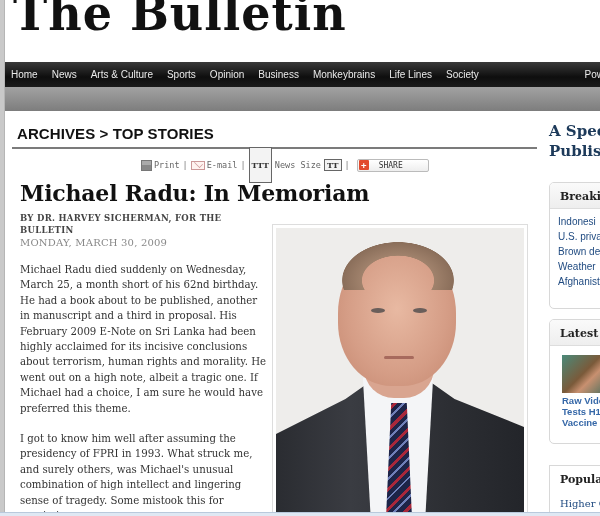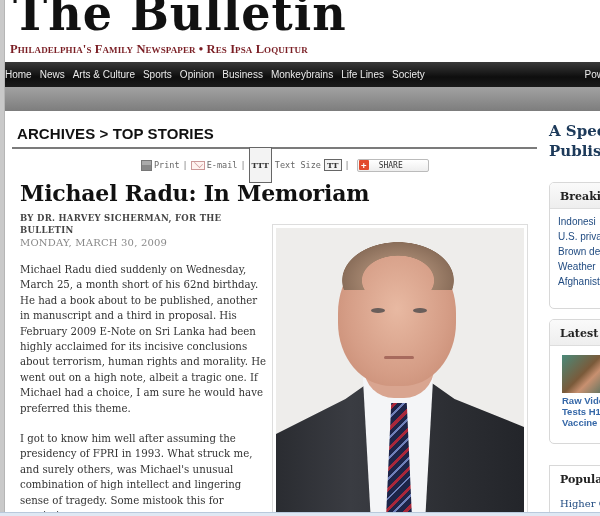--- a/index.html
+++ b/index.html
@@ -9,21 +9,21 @@
   .left-gutter { position: absolute; left: 0; top: 0; width: 5px; height: 516px; background: #c9c9c9; border-right: 1px solid #b5b5b5; }
 
   
   .masthead { position: absolute; left: 5px; top: 0; width: 492px; height: 62px; background: #fff; }
   .logo { position: absolute; left: 8px; top: -10px; font-family: "DejaVu Serif", serif; font-weight: bold; font-size: 46px; letter-spacing: 1px; color: #111; line-height: 1; transform: scaleY(1.05); white-space: nowrap; }
   .tagline { position: absolute; left: 5px; top: 42px; font-family: "Liberation Serif", serif; font-variant: small-caps; font-size: 12.5px; color: #7a1e24; font-weight: bold; letter-spacing: 0.1px; white-space: nowrap; }
   .dateline { position: absolute; right: 3px; top: 41px; font-size: 12px; font-weight: bold; color: #111; white-space: nowrap; margin-top: 26px; }
 
   
   .navbar { position: absolute; left: 5px; top: 62px; width: 595px; height: 25px; background: linear-gradient(#3a3a3a, #0e0e0e 60%, #1b1b1b); display: flex; align-items: center; }
-  .nav-item { color: #eaeaea; font-size: 10px; margin-left: 0; margin-right: 8px; white-space: nowrap; cursor: pointer; }
+  .nav-item { color: #eaeaea; font-size: 10px; margin-left: 6px; margin-right: 8px; white-space: nowrap; cursor: pointer; }
   .nav-item:first-child { }
   .nav-right { position: absolute; right: -4px; top: 7px; color: #eaeaea; font-size: 10px; }
   .subbar { position: absolute; left: 5px; top: 87px; width: 595px; height: 24px; background: linear-gradient(#a2a2a2, #7d7d7d); }
 
   
   .breadcrumb { position: absolute; left: 17px; top: 125px; font-size: 15px; font-weight: bold; color: #111; letter-spacing: 0.1px; }
   .rule { position: absolute; left: 12px; top: 147px; width: 525px; height: 2px; background: #7b7b7b; }
 
   .tools { position: absolute; left: 141px; top: 157px; height: 16px; display: flex; align-items: center; font-family: "DejaVu Sans Mono", monospace; font-size: 8.5px; color: #666; white-space: nowrap; }
   .tools .sep { margin: 0 3px; color: #777; }
@@ -68,21 +68,20 @@
   
   .status-strip { position: absolute; left: 0; top: 512px; width: 600px; height: 4px; background: #dfe8f3; border-top: 1px solid #b9c9dc; }
 </style>
 </head>
 <body>
 
 <div class="left-gutter"></div>
 
 <header class="masthead">
   <div class="logo">The Bulletin</div>
-  <div class="tagline">Philadelphia's Family Newspaper  •  Res Ipsa Loquitur</div>
   <div class="dateline">Thursday, September 3, 2009</div>
 </header>
 
 <nav class="navbar">
   <span class="nav-item">Home</span>
   <span class="nav-item">News</span>
   <span class="nav-item">Arts &amp; Culture</span>
   <span class="nav-item">Sports</span>
   <span class="nav-item">Opinion</span>
   <span class="nav-item">Business</span>
@@ -97,21 +96,21 @@
 <div class="rule"></div>
 
 <div class="tools">
   <span class="ico-print"></span>
   <span>Print</span>
   <span class="sep">|</span>
   <span class="ico-mail"></span>
   <span>E-mail</span>
   <span class="sep">|</span>
   <span class="ico-text">TTT</span>
-  <span>Text Size</span>
+  <span>News Size</span>
   <span class="ico-text2">TT</span>
   <span class="sep">|</span>
   <span class="share-btn">
     <span class="share-plus">+</span>
     <span>SHARE</span>
   </span>
 </div>
 
 <h1 class="headline">Michael Radu: In Memoriam</h1>
 <div class="byline">BY DR. HARVEY SICHERMAN, FOR THE BULLETIN</div>

